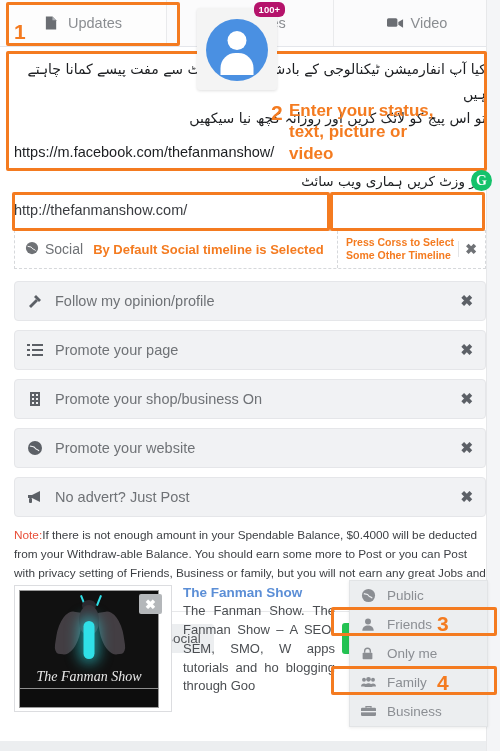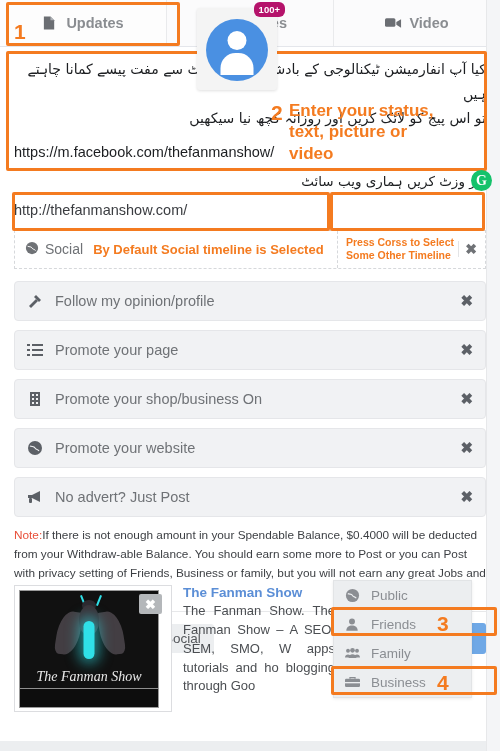--- a/index.html
+++ b/index.html
@@ -7,21 +7,21 @@
     width: 500px; height: 751px;
     font-family: "Liberation Sans", sans-serif;
     background: #ffffff;
     overflow: hidden;
   }
   #root { position: relative; width: 500px; height: 751px; background:#fff; }
 
   
   .tabbar { display:flex; height:47px; background:#fff; border-bottom:1px solid #e4e6eb; }
   .tab { flex:1; display:flex; align-items:center; justify-content:center; gap:9px;
-         color:#8a8d91; font-size:14.5px; position:relative; background:#fbfbfc;font-weight:bold; }
+         color:#8a8d91; font-size:14.5px; position:relative; background:#fbfbfc; }
   .tab + .tab { border-left:1px solid #e9eaec; }
   .tab.active { background:#fdfdfd; }
   .tab .ticon { width:15px; height:16px; display:inline-block; color:#6b6e73; }
   .tab svg { display:block; }
 
   
   .avatar-wrap { position:absolute; left:197px; top:8px; width:80px; height:82px;
                  background:#f4f4f4; border-radius:3px; box-shadow:0 1px 3px rgba(0,0,0,.12); z-index:30; }
   .avatar { position:absolute; left:9px; top:11px; width:62px; height:62px; border-radius:50%;
             background:#4a90e2; }
@@ -85,21 +85,21 @@
           display:flex; align-items:center; justify-content:center; }
   .sel-social { display:flex; align-items:center; gap:9px; background:#eceef0; color:#55585c;
                 font-size:13.5px; padding:6px 13px; border-radius:3px; margin-left:9px; }
   .spacer { flex:1; }
   .privacy-btn { display:flex; align-items:center; gap:11px; background:#24c353; color:#fff;
                  padding:6px 12px; border-radius:3px; }
   .post-btn { background:#6fa8e6; color:#fff; font-weight:bold; font-size:13.5px;
               padding:8px 17px; border-radius:3px; letter-spacing:.4px; }
 
   
-  .dropdown { position:absolute; right:28px; top:580px; width:139px; background:#eceef0;
+  .dropdown { position:absolute; right:12px; top:580px; width:139px; background:#eceef0;
               border:1px solid #e2e4e6; z-index:20; box-shadow:0 1px 3px rgba(0,0,0,.08); }
   .dd-item { display:flex; align-items:center; gap:11px; padding:7px 11px;
              color:#8b8e93; font-size:13.5px; }
   .dd-ico { width:15px; height:15px; color:#8b8e93; display:inline-flex; }
 
   
   .preview { position:absolute; left:14px; top:585px; display:flex; gap:11px; }
   .thumb-box { width:158px; height:127px; background:#fff; border:1px solid #dcdde0;
                position:relative; }
   .thumb { position:absolute; left:4px; top:4px; width:140px; height:118px; background:#111;
@@ -362,20 +362,29 @@
       <span class="dd-ico">
         <svg viewBox="0 0 16 16" width="14" height="15" fill="#8b8e93">
             <circle cx="8" cy="4.5" r="3.4"></circle>
             <path d="M1.5 15c0-3.8 2.9-5.8 6.5-5.8s6.5 2 6.5 5.8z"></path>
           </svg>
       </span>
       <span>Friends</span>
     </div>
     <div class="dd-item">
       <span class="dd-ico">
+        <svg viewBox="0 0 16 16" width="13" height="15" fill="#8b8e93">
+            <rect x="2" y="7" width="12" height="8" rx="1"></rect>
+            <path d="M4.5 7V5a3.5 3.5 0 017 0v2" fill="none" stroke="#8b8e93" stroke-width="1.7"></path>
+          </svg>
+      </span>
+      <span>Only me</span>
+    </div>
+    <div class="dd-item">
+      <span class="dd-ico">
         <svg viewBox="0 0 20 14" width="17" height="14" fill="#8b8e93">
             <circle cx="4" cy="4" r="2.6"></circle>
             <circle cx="16" cy="4" r="2.6"></circle>
             <circle cx="10" cy="3.4" r="3.1"></circle>
             <path d="M0 13c0-2.6 1.8-4 4-4s4 1.4 4 4zM12 13c0-2.6 1.8-4 4-4s4 1.4 4 4zM4.8 13.5c0-3 2.3-4.8 5.2-4.8s5.2 1.8 5.2 4.8z"></path>
           </svg>
       </span>
       <span>Family</span>
     </div>
     <div class="dd-item">

